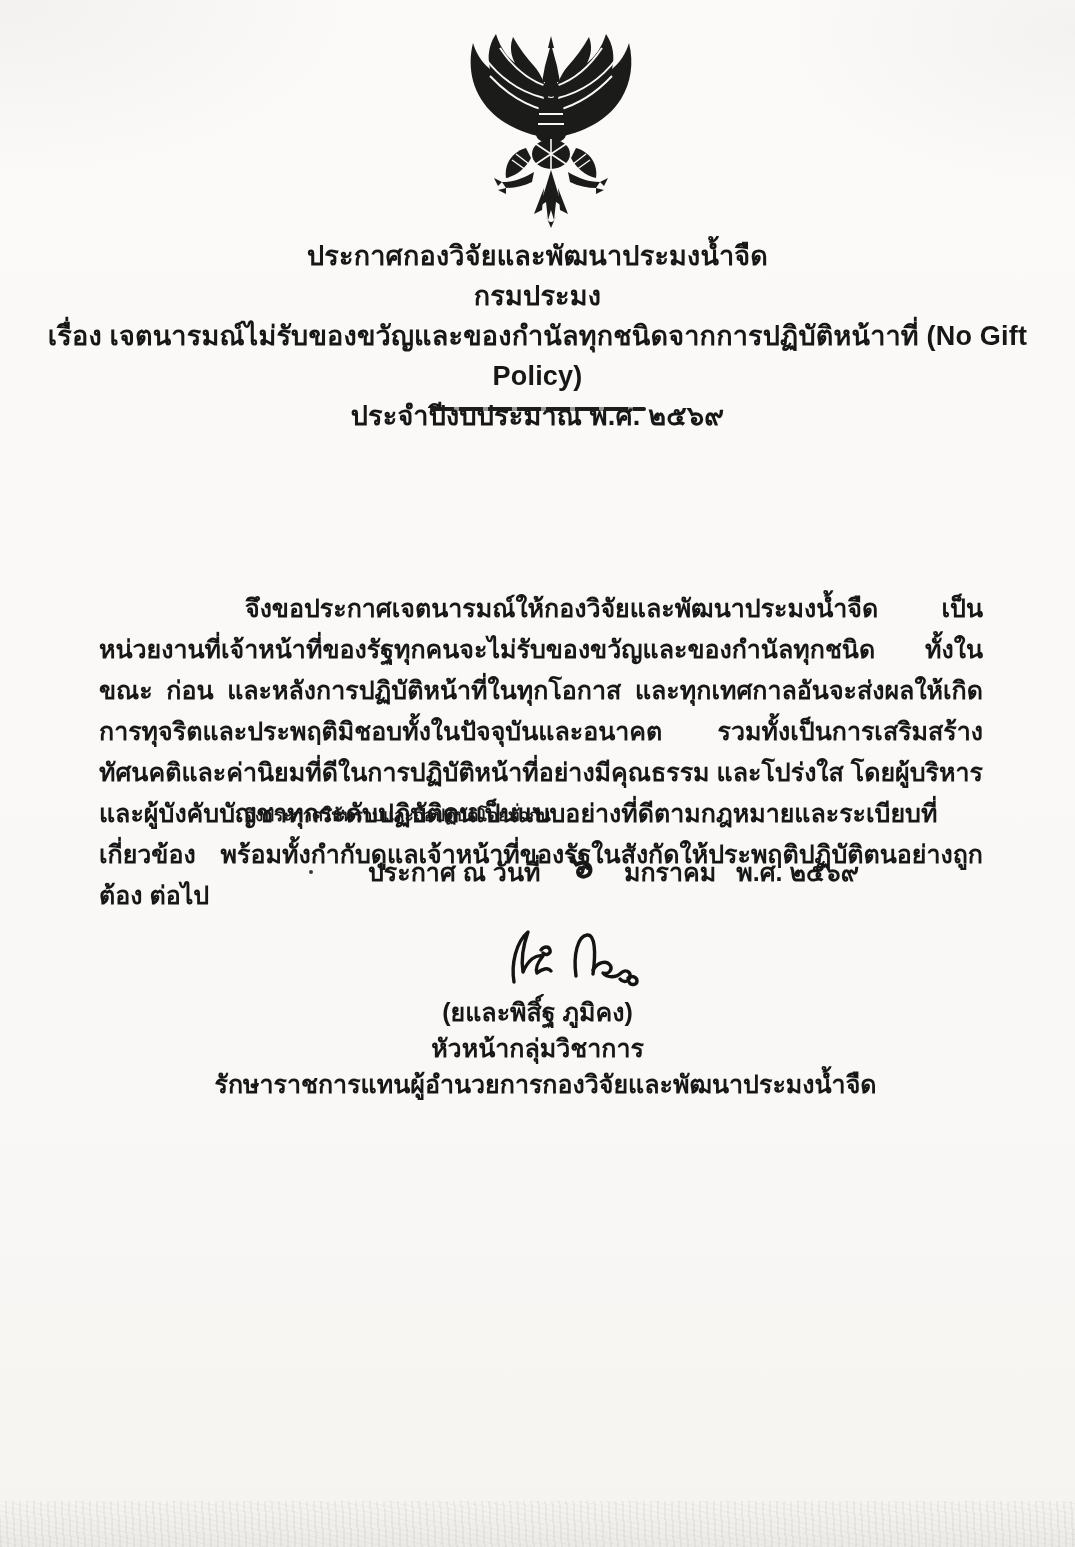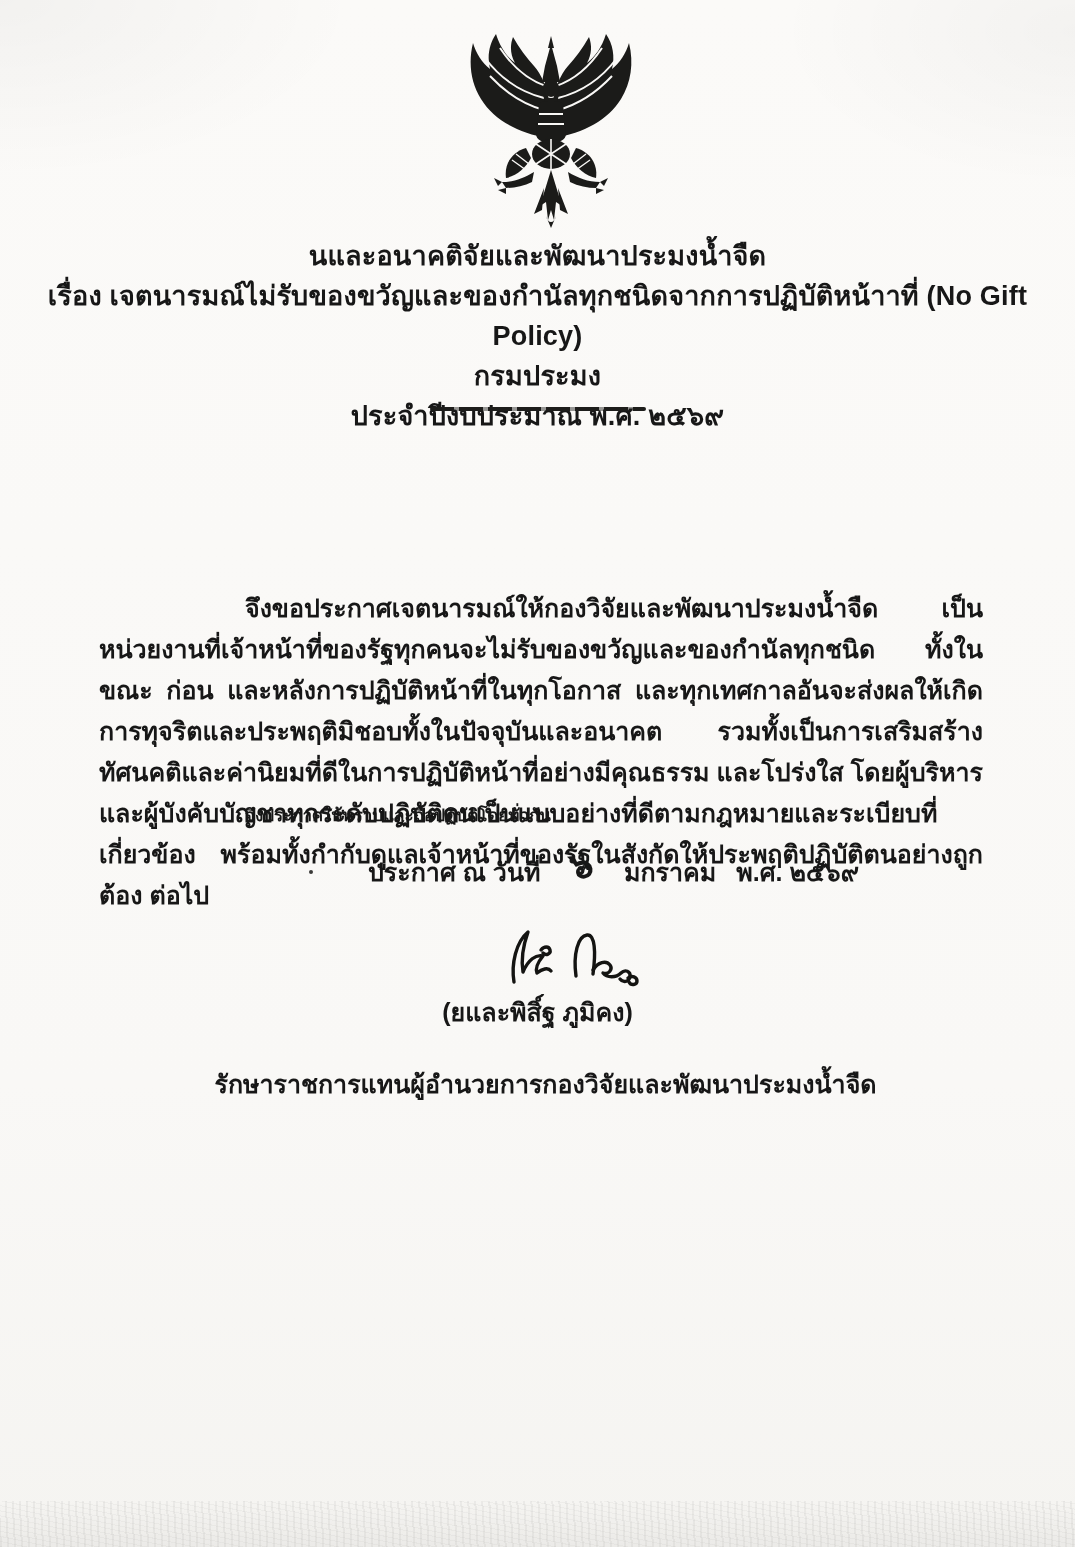--- a/index.html
+++ b/index.html
@@ -118,23 +118,23 @@
         <path d="M140,152 l8,-4 -4,8 z M136,158 l8,2 -8,4 z"></path>
 
         <path d="M91,140 L80,176 L86,172 L88,190 L91,180 L94,190 L96,172 L102,176 Z"></path>
         <path d="M84,158 L74,184 L82,180 Z M98,158 L108,184 L100,180 Z"></path>
         <path d="M86,186 C88,194 94,194 96,186 L91,198 Z"></path>
       </g>
     </svg>
   </div>
 
   <div class="header">
-    <div class="h-line">นและอนาคติจัยและพัฒนาประมงน้ำจืด</div>
+    <div class="h-line">ประกาศกองวิจัยและพัฒนาประมงน้ำจืด</div>
+    <div class="h-line">กรมประมง</div>
     <div class="h-line">เรื่อง เจตนารมณ์ไม่รับของขวัญและของกำนัลทุกชนิดจากการปฏิบัติหน้าาที่ (No Gift Policy)</div>
-    <div class="h-line">กรมประมง</div>
     <div class="h-line">ประจำปีงบประมาณ พ.ศ. ๒๕๖๙</div>
   </div>
 
   <div class="divider"></div>
 
   <p class="para para-2">จึงขอประกาศเจตนารมณ์ให้กองวิจัยและพัฒนาประมงน้ำจืด เป็นหน่วยงานที่เจ้าหน้าที่ของรัฐทุกคนจะไม่รับของขวัญและของกำนัลทุกชนิด ทั้งในขณะ ก่อน และหลังการปฏิบัติหน้าที่ในทุกโอกาส และทุกเทศกาลอันจะส่งผลให้เกิดการทุจริตและประพฤติมิชอบทั้งในปัจจุบันและอนาคต รวมทั้งเป็นการเสริมสร้างทัศนคติและค่านิยมที่ดีในการปฏิบัติหน้าที่อย่างมีคุณธรรม และโปร่งใส โดยผู้บริหารและผู้บังคับบัญชาทุกระดับปฏิบัติตนเป็นแบบอย่างที่ดีตามกฎหมายและระเบียบที่เกี่ยวข้อง พร้อมทั้งกำกับดูแลเจ้าหน้าที่ของรัฐในสังกัดให้ประพฤติปฏิบัติตนอย่างถูกต้อง ต่อไป</p>
 
   <div class="closing">จึงประกาศให้ทราบและถือปฏิบัติโดยทั่วกัน</div>
 
   <div class="stray-dot"></div>
@@ -152,16 +152,17 @@
         <path d="M22,56 C19,38 24,16 36,6 C31,20 29,34 31,46 C36,34 44,28 51,30 C46,36 43,42 45,47 C50,43 56,41 59,45"></path>
         <path d="M49,24 c3,-4 8,-4 9,0 c1,4 -4,6 -7,3"></path>
         <path d="M84,50 C81,28 86,10 95,9 C103,8 104,26 101,48"></path>
         <path d="M101,44 C106,36 114,34 118,39 C121,43 117,49 111,47 C115,52 124,52 129,47 C133,43 139,45 138,51 C137,56 131,57 128,53"></path>
         <path d="M136,52 c4,-3 9,-1 9,3 c0,4 -6,5 -8,1"></path>
       </g>
     </svg>
   </div>
 
   <div class="sig-name">(ยและพิสิ์ฐ  ภูมิคง)</div>
+  <div class="sig-pos1">หัวหน้ากลุ่มวิชาการ</div>
   <div class="sig-pos2">รักษาราชการแทนผู้อำนวยการกองวิจัยและพัฒนาประมงน้ำจืด</div>
 
   <div class="scan-noise"></div>
 </div>
 
 </body></html>

